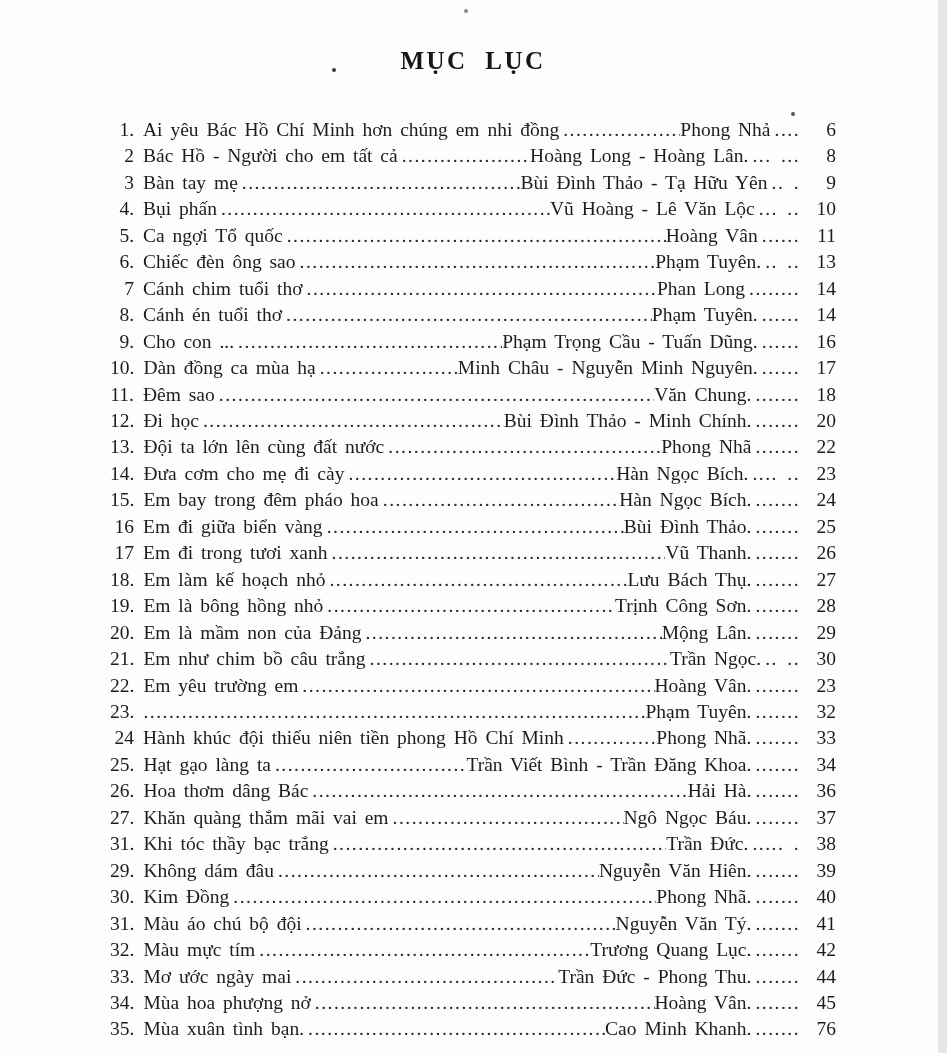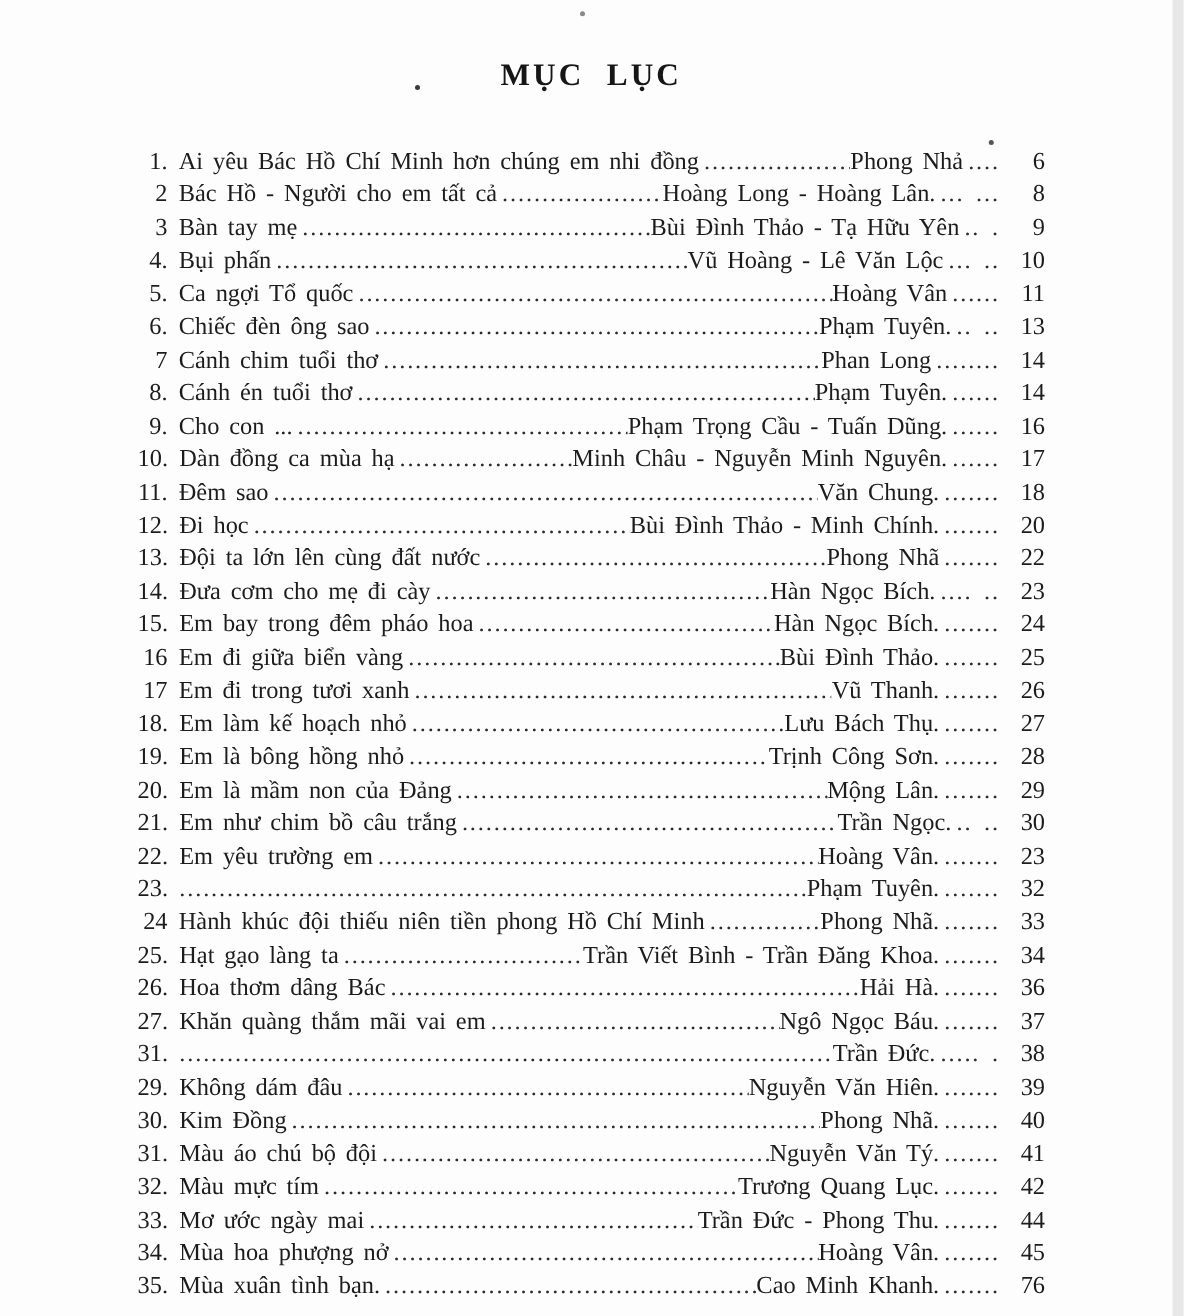--- a/index.html
+++ b/index.html
@@ -289,20 +289,21 @@
         <div class="row">
           <span class="num">27.</span>
           <span class="entry-title">Khăn quàng thắm mãi vai em</span>
           <span class="leader"></span>
           <span class="author">Ngô Ngọc Báu.</span>
           <span class="dots2">.......</span>
           <span class="pageno">37</span>
         </div>
         <div class="row">
           <span class="num">31.</span>
+          <span class="entry-title">Khi tóc thầy bạc trắng</span>
           <span class="leader"></span>
           <span class="author">Trần Đức.</span>
           <span class="dots2">..... .</span>
           <span class="pageno">38</span>
         </div>
         <div class="row">
           <span class="num">29.</span>
           <span class="entry-title">Không dám đâu</span>
           <span class="leader"></span>
           <span class="author">Nguyễn Văn Hiên.</span>

